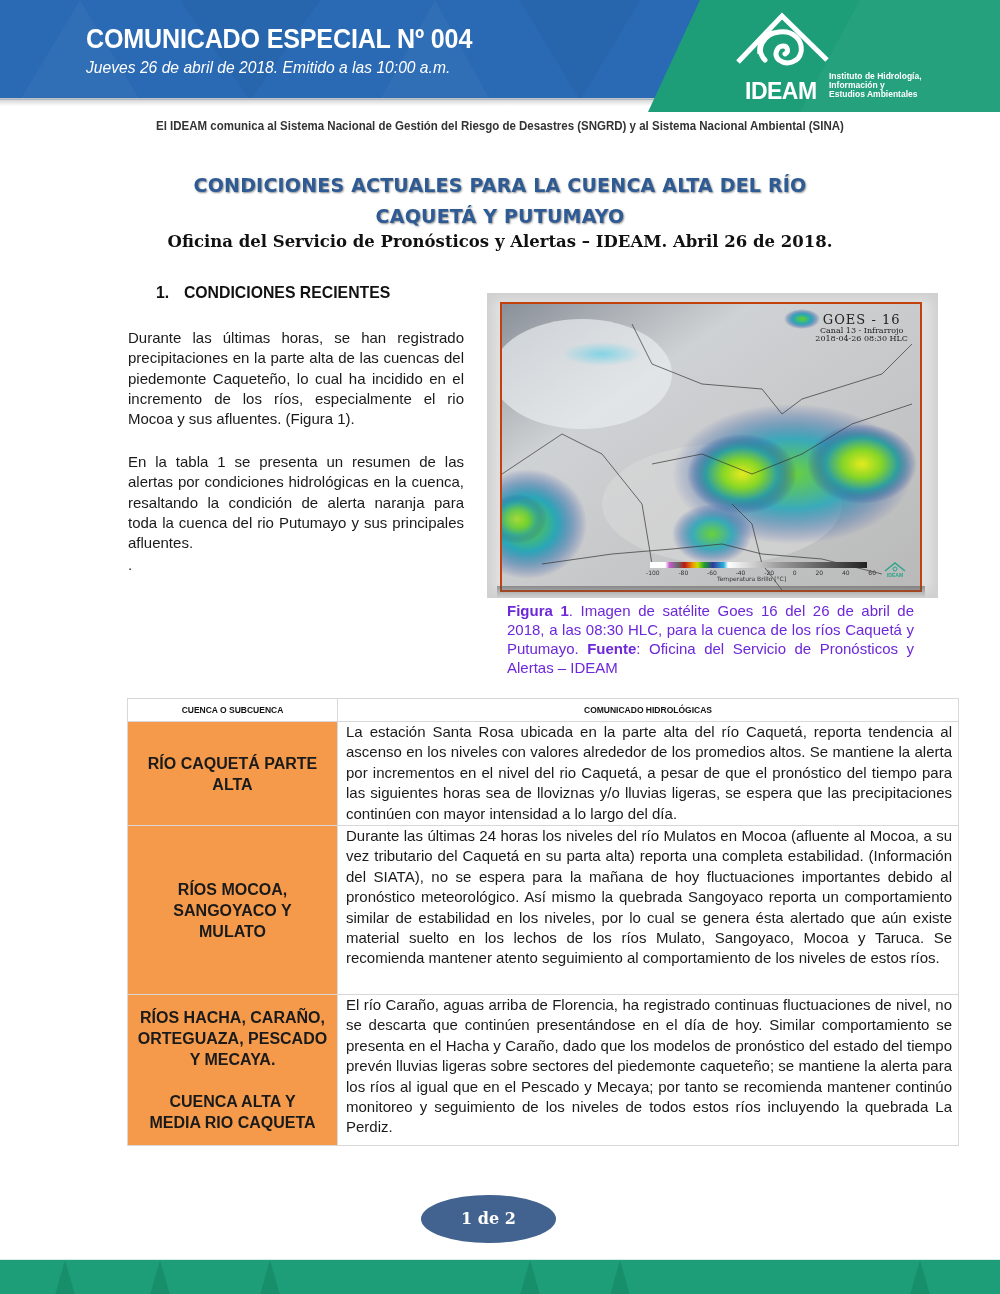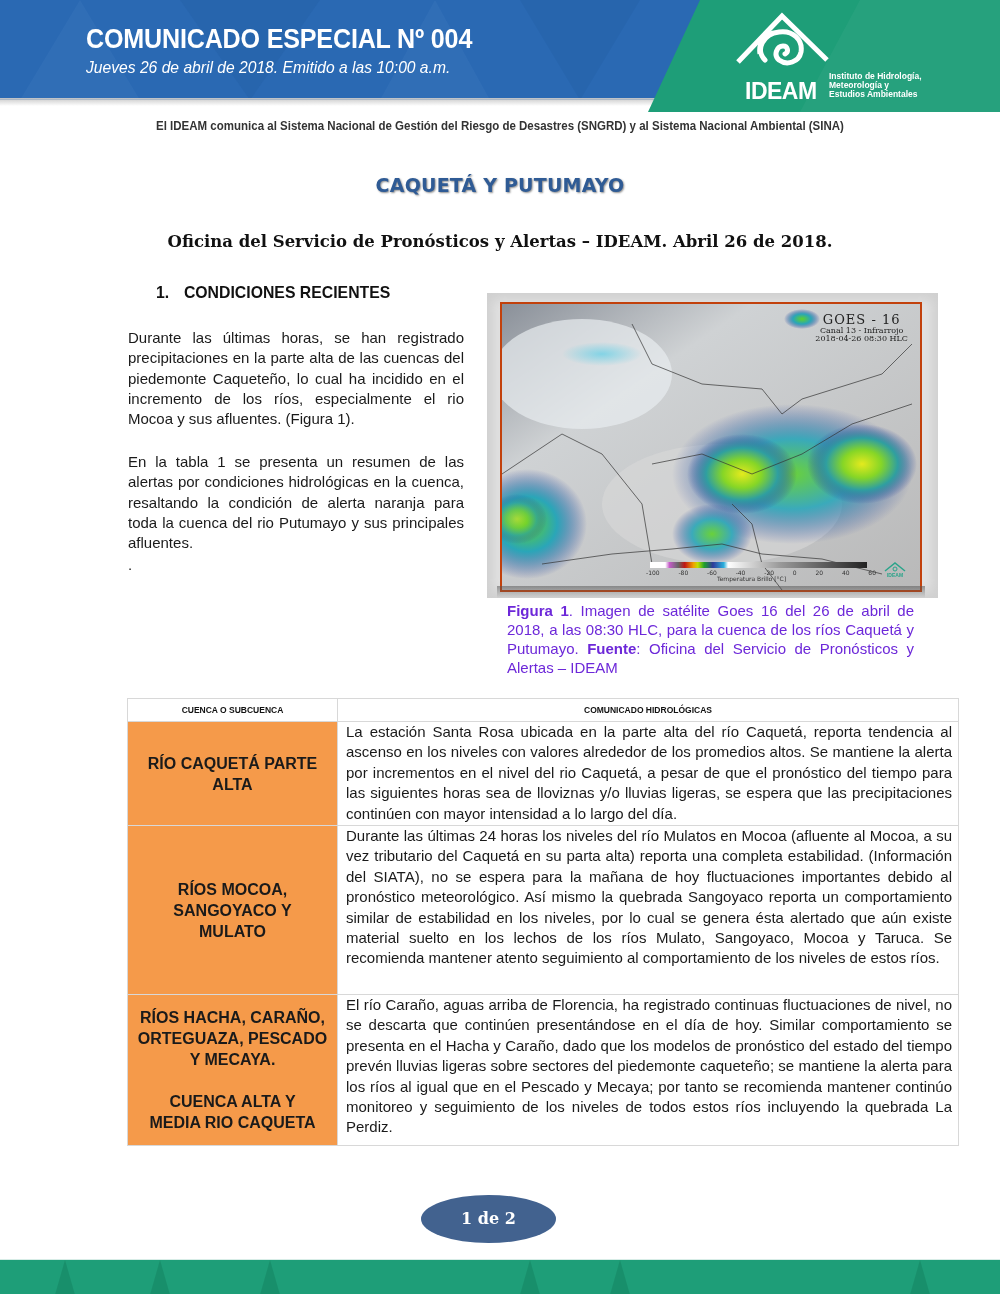--- a/index.html
+++ b/index.html
@@ -82,27 +82,28 @@
 <div class="title-sub">Jueves 26 de abril de 2018. Emitido a las 10:00 a.m.</div>
 
 <svg class="logo" viewBox="0 0 200 92">
   <polyline points="3,52 47,6 92,50" fill="none" stroke="#ffffff" stroke-width="5" stroke-linejoin="miter"></polyline>
   <path d="M30,50 C20,40 28,24 44,22 C58,20 68,30 66,42 C64,52 52,56 44,50 C38,45 42,36 48,36 C53,36 54,42 50,44" fill="none" stroke="#ffffff" stroke-width="5" stroke-linecap="round"></path>
   <path d="M24,44 C22,32 30,24 38,22" fill="none" stroke="#ffffff" stroke-width="3"></path>
 </svg>
 <div class="logo-word">IDEAM</div>
 <div class="logo-sub">
   <div>Instituto de Hidrología,</div>
-  <div>Meteorología y</div>
+  <div>Información y</div>
   <div>Estudios Ambientales</div>
 </div>
 
 <div class="comunica">El IDEAM comunica al Sistema Nacional de Gestión del Riesgo de Desastres (SNGRD) y al Sistema Nacional Ambiental (SINA)</div>
 
 <div class="doc-title">
+  <div>CONDICIONES ACTUALES PARA LA CUENCA ALTA DEL RÍO</div>
   <div>CAQUETÁ Y PUTUMAYO</div>
 </div>
 <div class="doc-office">Oficina del Servicio de Pronósticos y Alertas – IDEAM. Abril 26 de 2018.</div>
 
 <div class="section-heading">
   <span class="num">1.</span><span>CONDICIONES RECIENTES</span>
 </div>
 <div class="para p1">Durante las últimas horas, se han registrado precipitaciones en la parte alta de las cuencas del piedemonte Caqueteño, lo cual ha incidido en el incremento de los ríos, especialmente el rio Mocoa y sus afluentes. (Figura 1).</div>
 <div class="para p2">En la tabla 1 se presenta un resumen de las alertas por condiciones hidrológicas en la cuenca, resaltando la condición de alerta naranja para toda la cuenca del rio Putumayo y sus principales afluentes.</div>
 <div class="dot">.</div>

